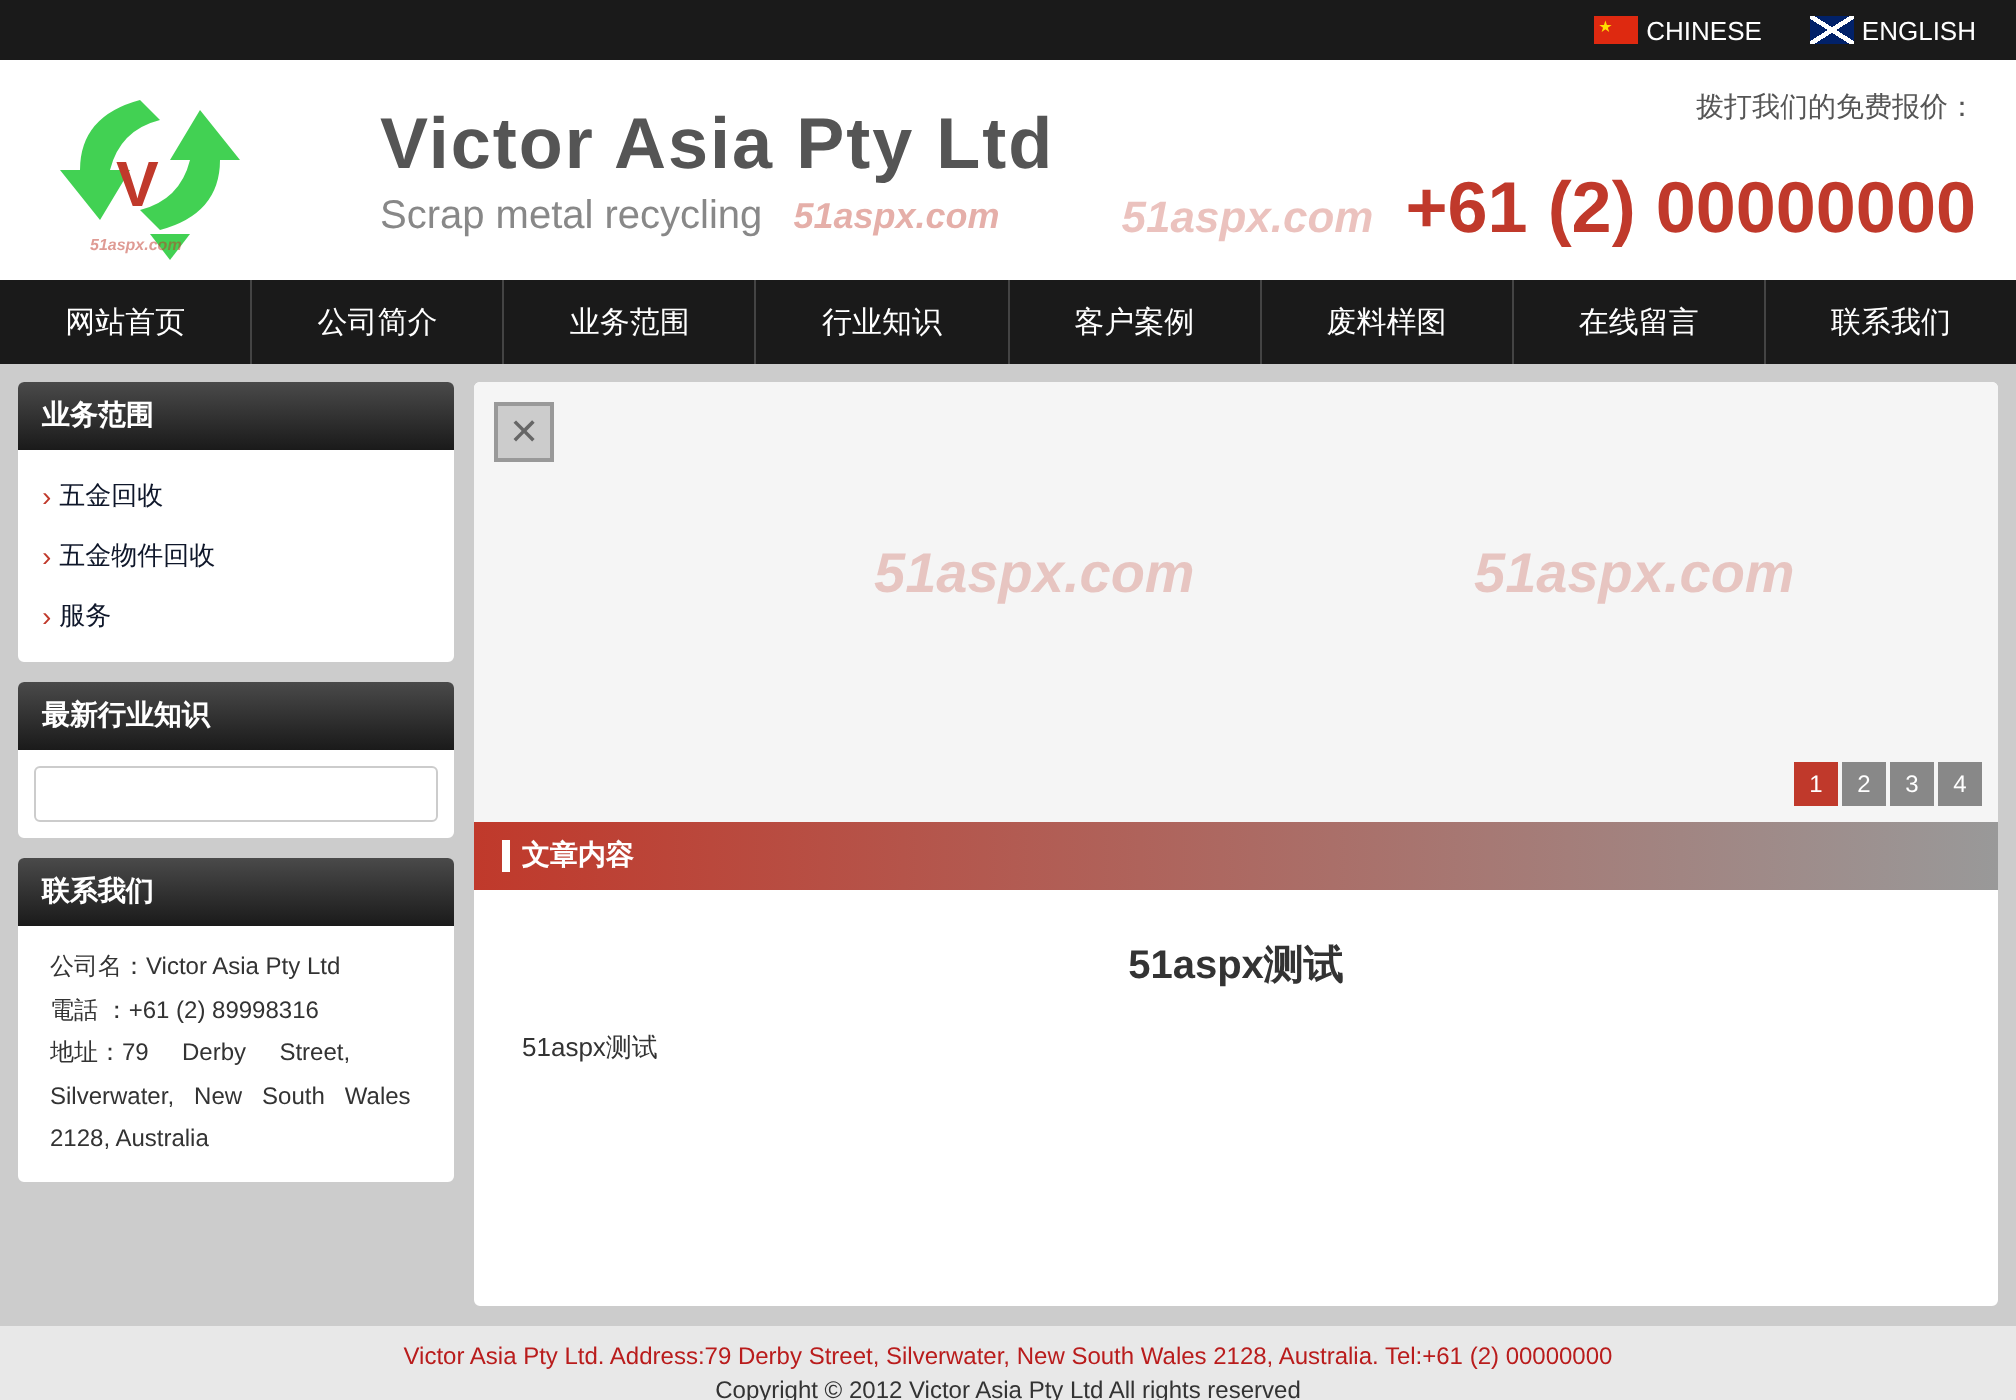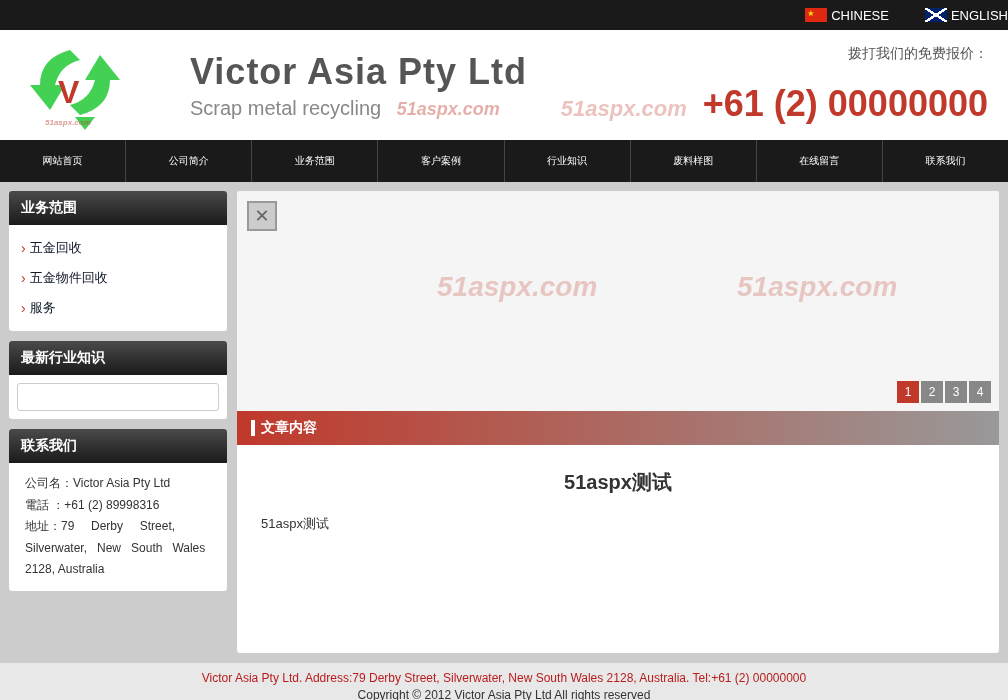--- a/index.html
+++ b/index.html
@@ -5,21 +5,22 @@
     * { margin: 0; padding: 0; box-sizing: border-box; }
     body { width: 1008px; min-height: 700px; font-family: Arial, "Microsoft YaHei", sans-serif; background: #888; }
 
     
     #top-bar {
       background: #1a1a1a;
       height: 30px;
       display: flex;
       align-items: center;
       justify-content: flex-end;
-      gap: 36px;
+      padding-right: 20px;
+      gap: 24px;
     }
     .lang-btn {
       display: flex;
       align-items: center;
       gap: 4px;
       color: #fff;
       font-size: 13px;
       cursor: pointer;
       text-decoration: none;
     }
@@ -95,21 +96,21 @@
       background: #1a1a1a;
       display: flex;
       height: 42px;
     }
     .nav-item {
       flex: 1;
       display: flex;
       align-items: center;
       justify-content: center;
       color: #fff;
-      font-size: 10px;
+      font-size: 15px;
       cursor: pointer;
       border-right: 1px solid #444;
     }
     .nav-item:last-child { border-right: none; }
 
     
     #main {
       display: flex;
       background: #ccc;
       padding: 8px;
@@ -341,22 +342,22 @@
       <span>+61 (2) 00000000</span>
     </div>
   </div>
 </div>
 
 <nav id="nav">
 
 <div class="nav-item">网站首页</div>
     <div class="nav-item">公司简介</div>
     <div class="nav-item">业务范围</div>
+    <div class="nav-item">行业知识</div>
     <div class="nav-item">客户案例</div>
-    <div class="nav-item">行业知识</div>
     <div class="nav-item">废料样图</div>
     <div class="nav-item">在线留言</div>
     <div class="nav-item">联系我们</div>
   </nav>
 
 <div id="main">
 
   <div id="sidebar">
 
     <div class="sidebar-section">

